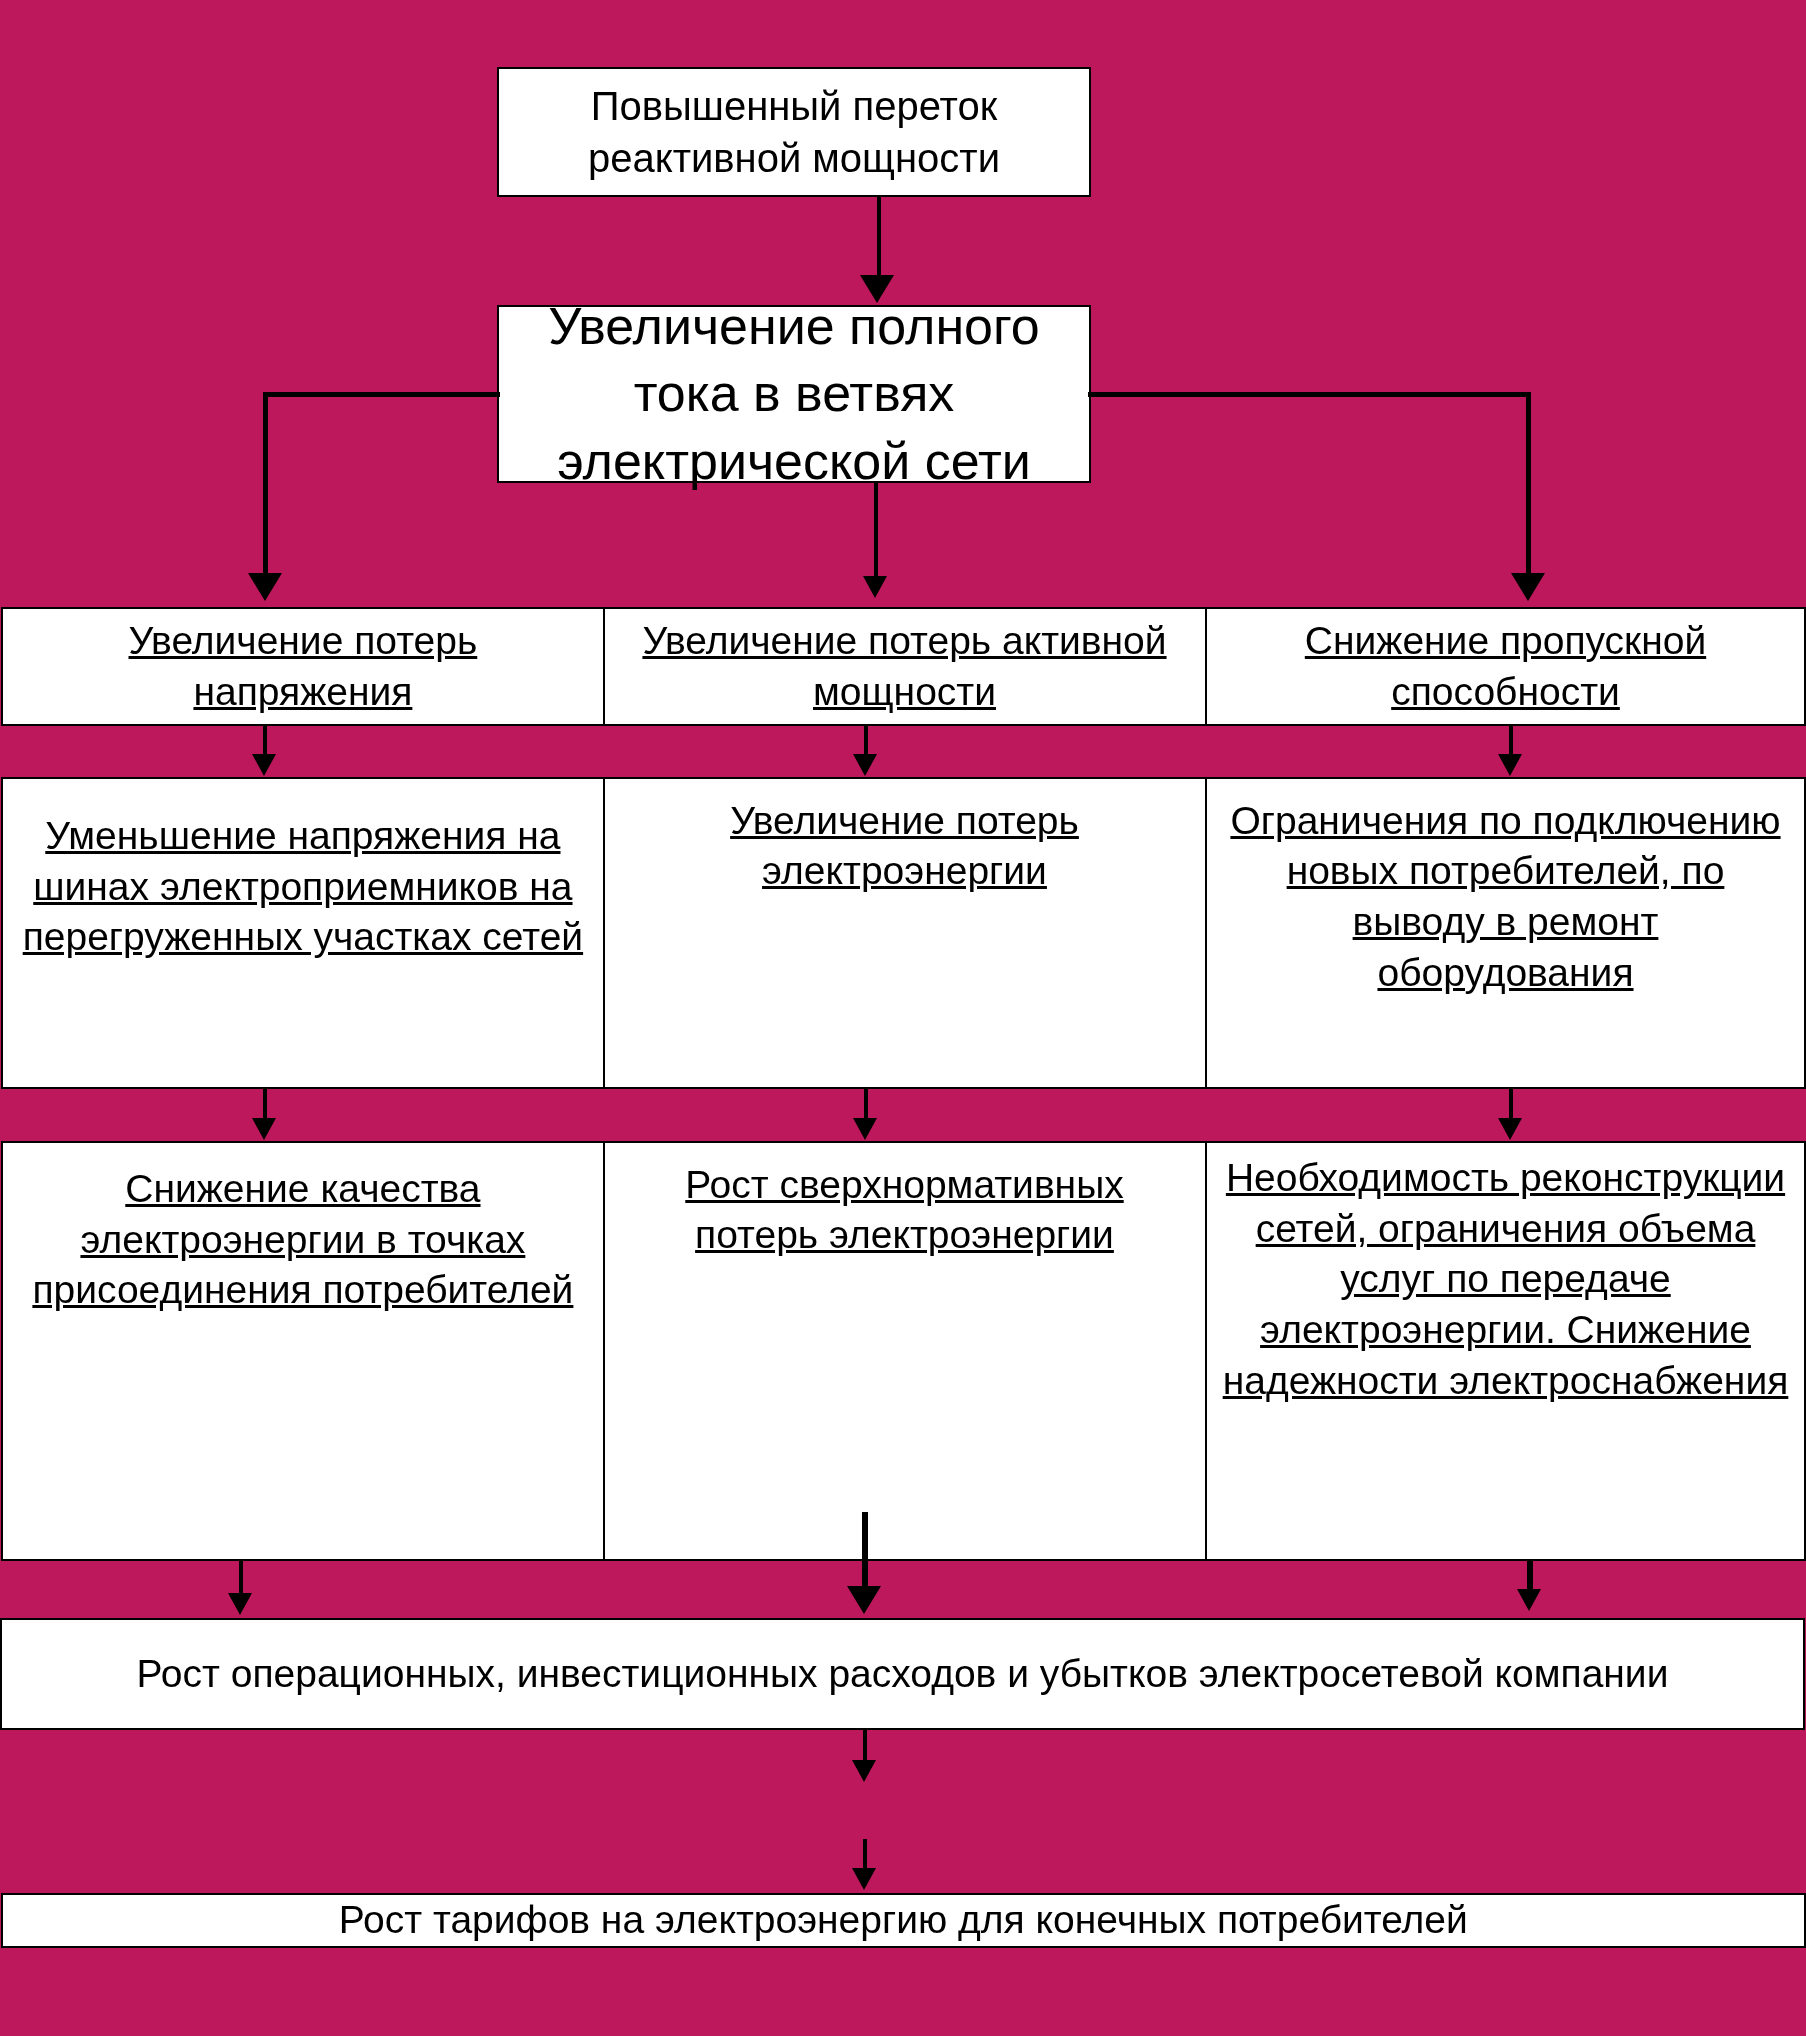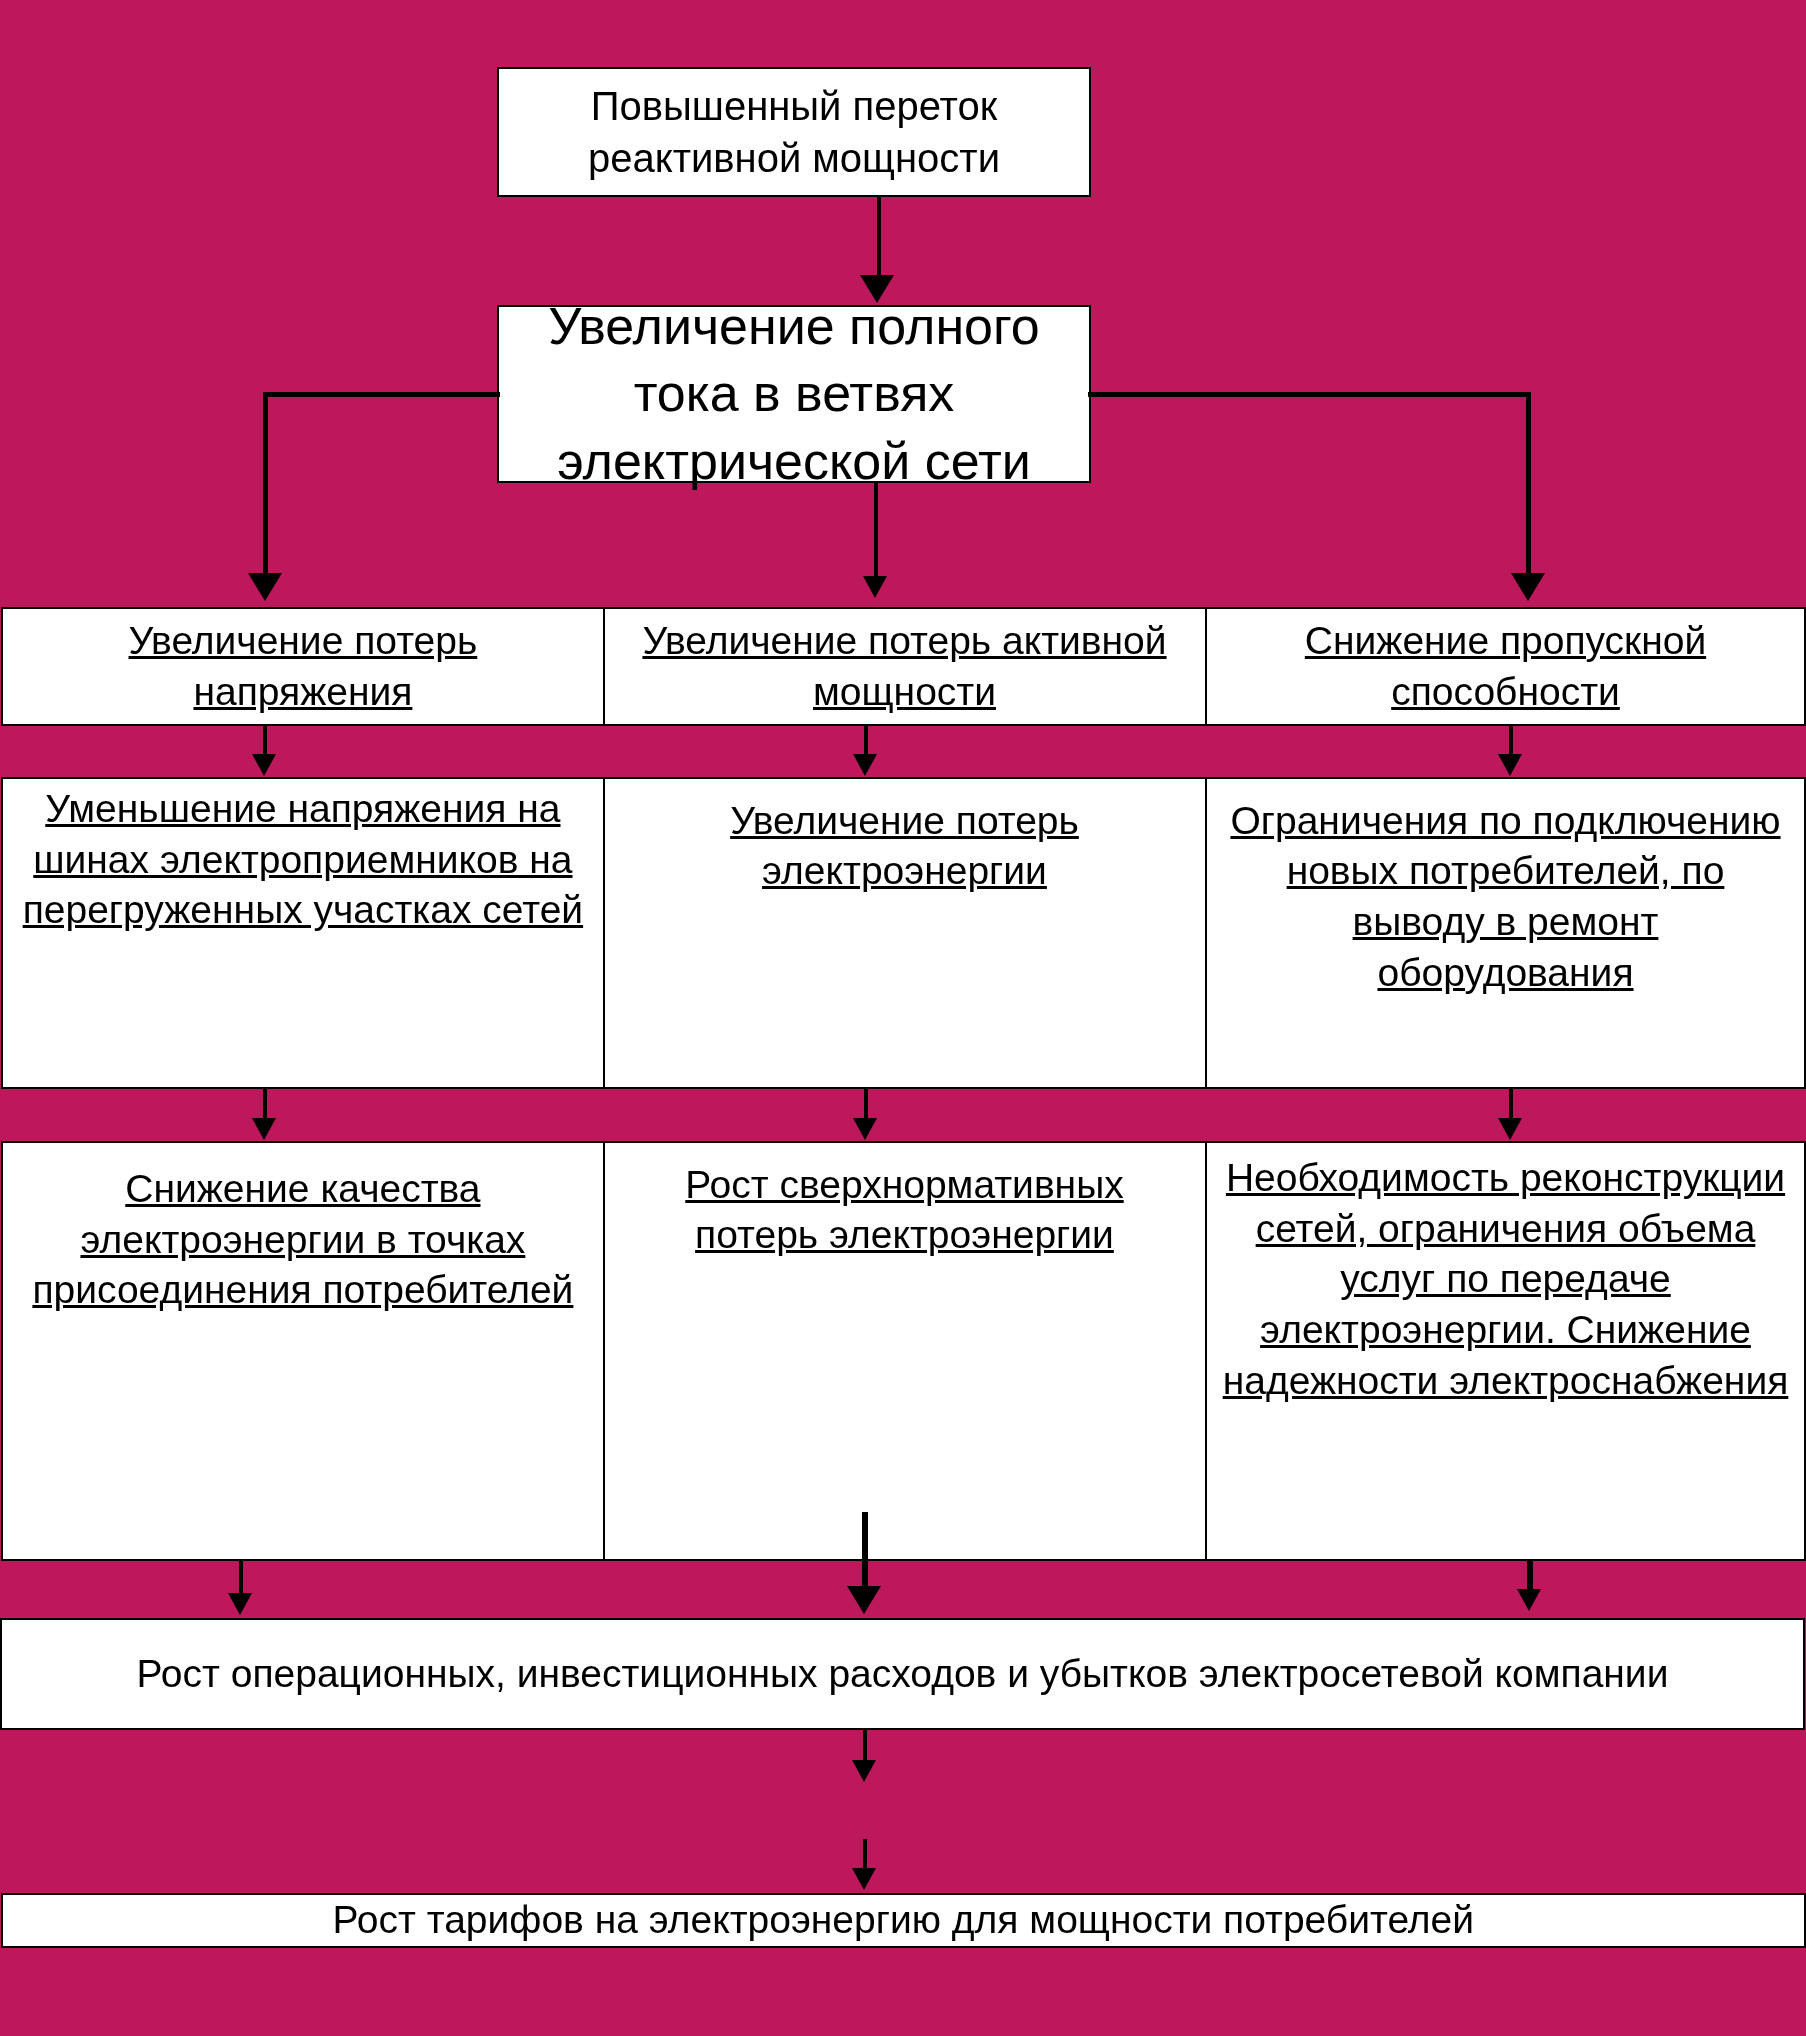--- a/index.html
+++ b/index.html
@@ -117,21 +117,21 @@
   <div class="ln" style="left:864px; top:726px; width:4.2px; height:32px;"></div>
   <div class="arrow-sm" style="left:853px; top:754px;"></div>
 
   <div class="ln" style="left:1509px; top:726px; width:4.2px; height:32px;"></div>
   <div class="arrow-sm" style="left:1498px; top:754px;"></div>
 
   <div class="band" id="band2">
     <div class="vdiv" style="left:600px; top:0; height:100%;"></div>
     <div class="vdiv" style="left:1202px; top:0; height:100%;"></div>
   </div>
-  <div class="cell" style="left:3.4px; top:777px; width:599px; height:312px; align-items:flex-start; padding-top:7px;">
+  <div class="cell" style="left:3.4px; top:777px; width:599px; height:312px; align-items:flex-start; padding-top:34px;">
     <span class="txt">Уменьшение напряжения на шинах электроприемников на перегруженных участках сетей</span>
   </div>
   <div class="cell" style="left:605px; top:777px; width:599px; height:312px; align-items:flex-start; padding-top:18.5px;border-radius:13px;">
     <span class="txt">Увеличение потерь электроэнергии</span>
   </div>
   <div class="cell" style="left:1207px; top:777px; width:597px; height:312px; align-items:flex-start; padding-top:18.5px;">
     <span class="txt">Ограничения по подключению новых потребителей, по выводу в ремонт оборудования</span>
   </div>
 
   <div class="ln" style="left:263px; top:1089px; width:4.2px; height:32px;"></div>
@@ -171,17 +171,17 @@
   </div>
 
   <div class="ln" style="left:863px; top:1729px; width:4.2px; height:35px;"></div>
   <div class="arrow-sm" style="left:852px; top:1760px;"></div>
 
 
   <div class="ln" style="left:863px; top:1839px; width:4.2px; height:35px;"></div>
   <div class="arrow-sm" style="left:852px; top:1868px;"></div>
 
   <div class="box" id="box-tar2">
-    <span class="txt">Рост тарифов на электроэнергию для мощности потребителей</span>
+    <span class="txt">Рост тарифов на электроэнергию для конечных потребителей</span>
   </div>
 
 </div>
 
 
 </body></html>

